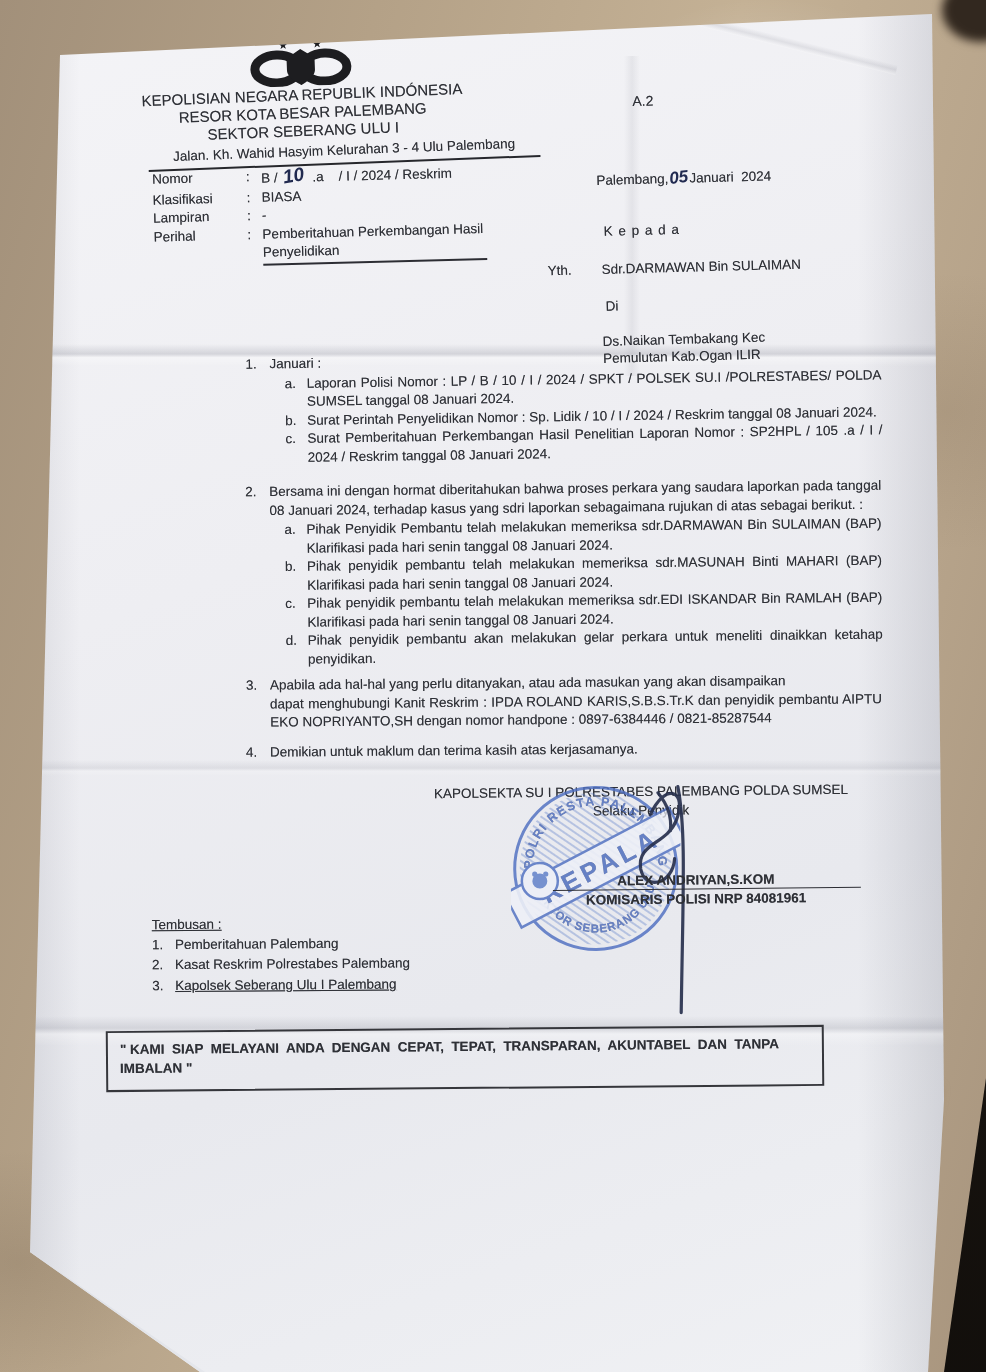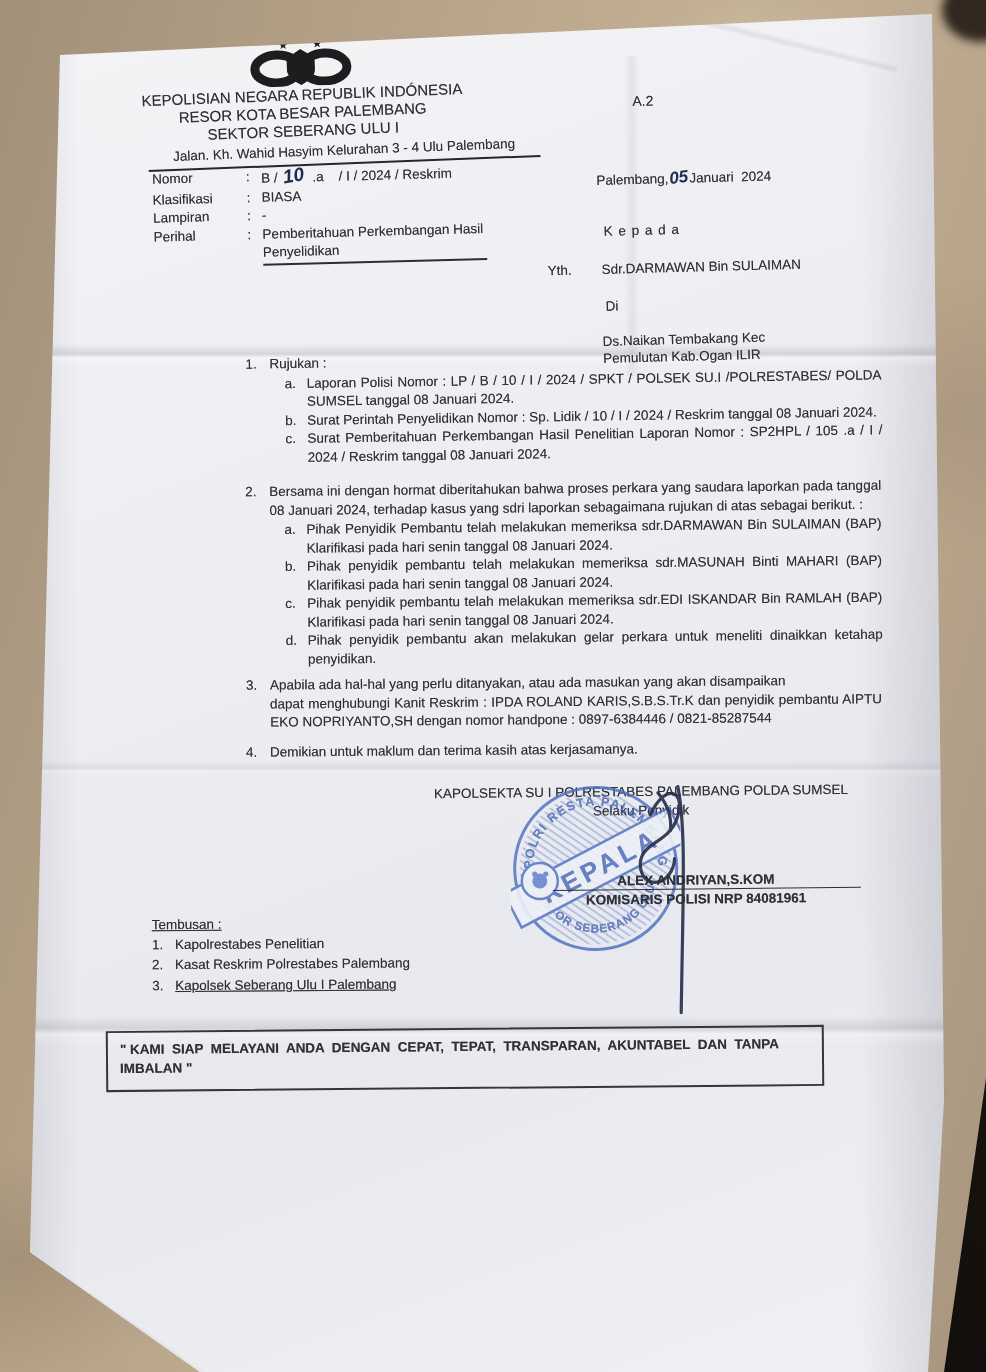--- a/index.html
+++ b/index.html
@@ -152,21 +152,21 @@
       <div class="abs" style="left:3px;top:170px;">Yth.</div>
       <div class="abs" style="left:57px;top:170px;">Sdr.DARMAWAN Bin SULAIMAN</div>
       <div class="abs" style="left:60px;top:207px;">Di</div>
       <div class="abs" style="left:56px;top:242px;">Ds.Naikan Tembakang Kec</div>
       <div class="abs" style="left:56px;top:259px;">Pemulutan Kab.Ogan ILIR</div>
     </div>
 
     <div class="g g-s1">
       <div class="row">
         <span class="num">1.</span>
-        <span>Rujukan :</span>
+        <span>Januari :</span>
       </div>
       <div class="subs">
         <div class="row">
           <span class="letter">a.</span>
           <span class="jtext">Laporan Polisi Nomor : LP / B / 10 / I / 2024 / SPKT / POLSEK SU.I /POLRESTABES/ POLDA SUMSEL tanggal 08 Januari 2024.</span>
         </div>
         <div class="row">
           <span class="letter">b.</span>
           <span class="jtext" style="text-align:left;">Surat Perintah Penyelidikan Nomor : Sp. Lidik / 10 / I / 2024 / Reskrim tanggal 08 Januari 2024.</span>
         </div>
@@ -259,21 +259,21 @@
 
       <div class="abs sig-name" style="left:114px;top:89px;width:330px;text-align:center;">ALEX ANDRIYAN,S.KOM</div>
       <div class="name-line"></div>
       <div class="abs" style="left:114px;top:108px;width:330px;text-align:center;font-weight:bold;">KOMISARIS POLISI NRP 84081961</div>
     </div>
 
     <div class="g g-temb">
       <div class="u">Tembusan :</div>
       <div class="trow">
         <span class="tnum">1.</span>
-        <span>Kapolrestabes Penelitian</span>
+        <span>Pemberitahuan Palembang</span>
       </div>
       <div class="trow">
         <span class="tnum">2.</span>
         <span>Kasat Reskrim Polrestabes Palembang</span>
       </div>
       <div class="trow">
         <span class="tnum">3.</span>
         <span class="u">Kapolsek Seberang Ulu I Palembang</span>
       </div>
     </div>

